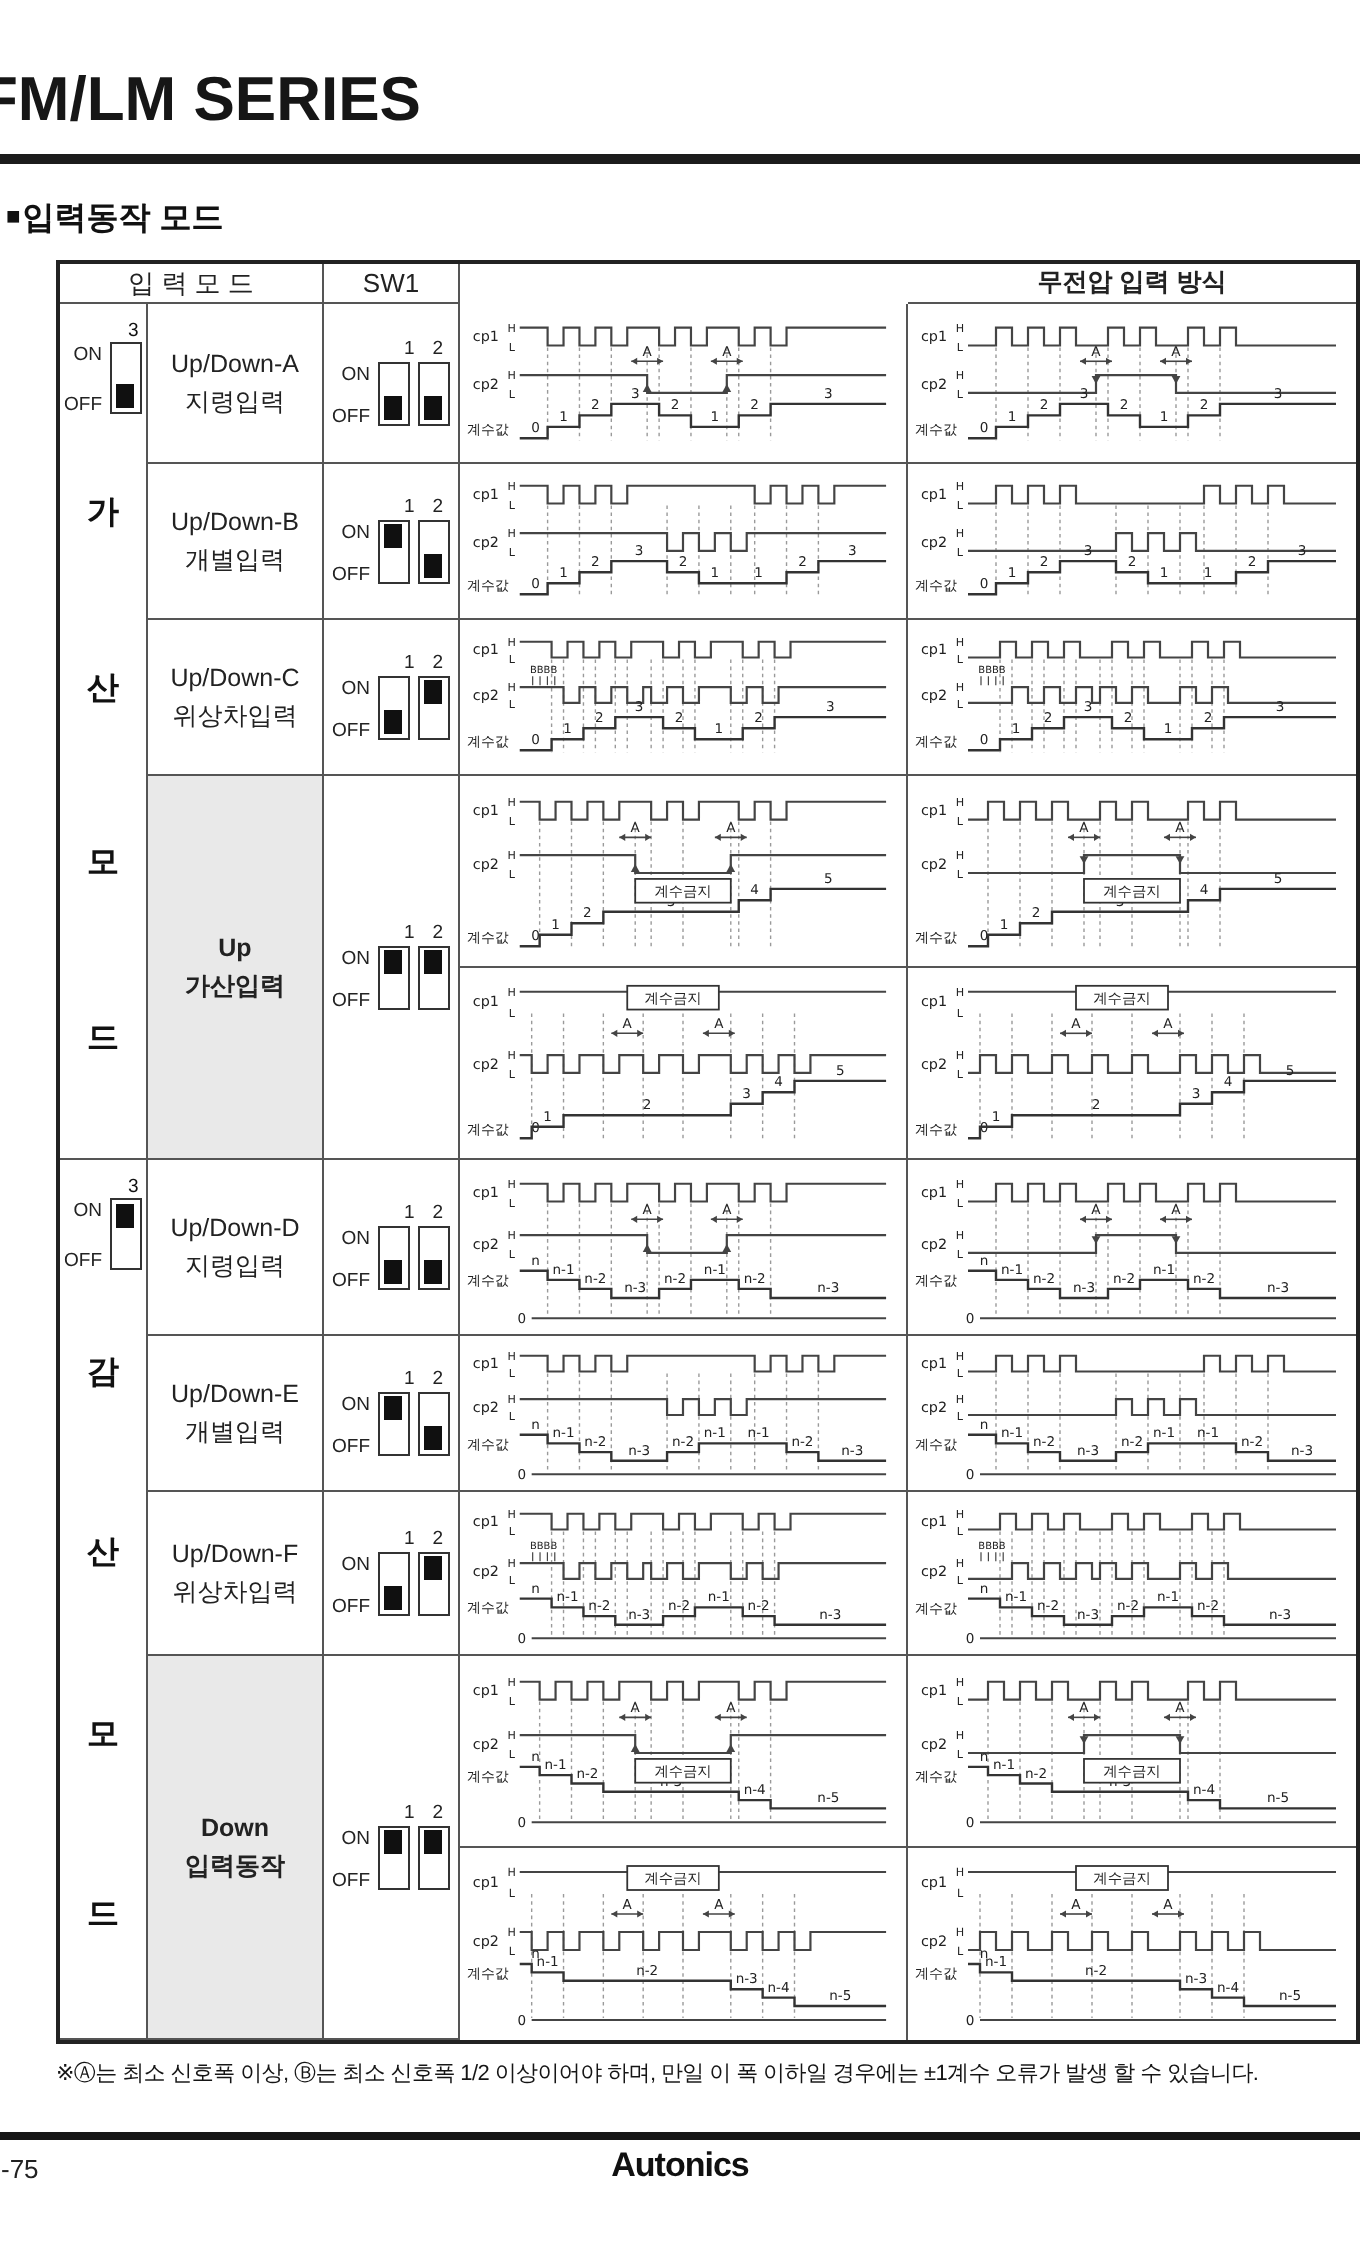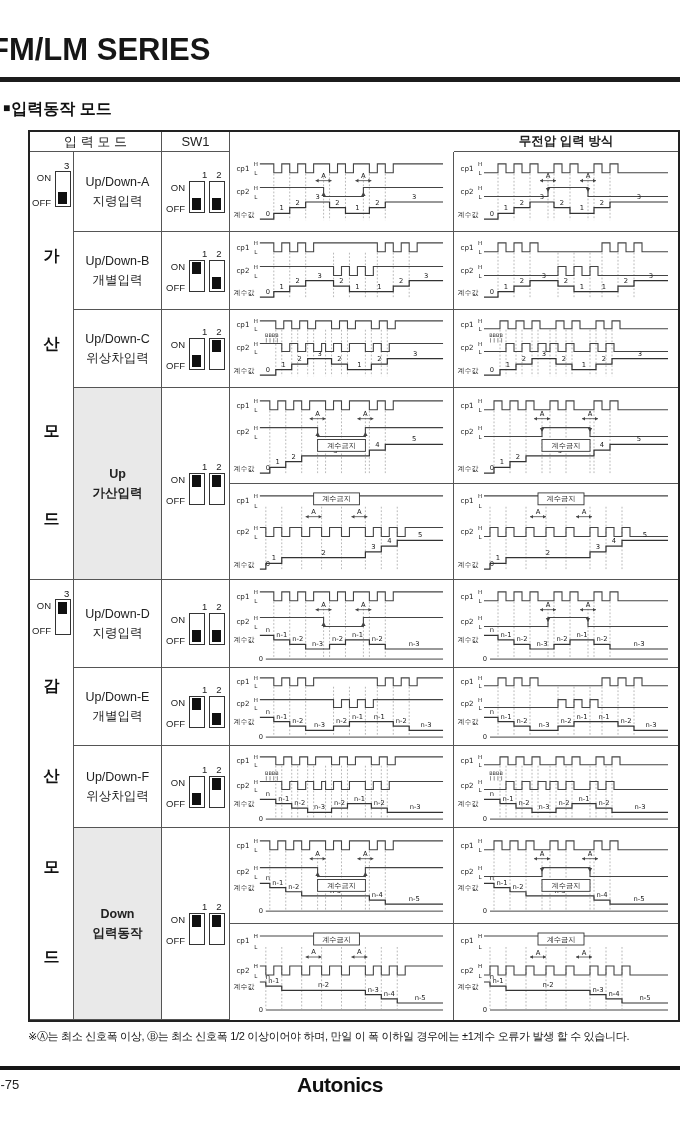--- a/index.html
+++ b/index.html
@@ -36,21 +36,21 @@
   .swbody{width:16px;height:32px;border:1.5px solid #333;background:#fff;position:relative;box-sizing:border-box;}
   .knob{position:absolute;left:1.8px;width:9.6px;height:12px;background:#101010;}
   .knob-on{top:1.8px;} .knob-off{bottom:1.8px;}
   .sw3num{font-size:9.5px;margin-left:32px;margin-bottom:0;}
   .sw3 .swbody{height:36px;} .sw3 .swlblcol{height:36px;}
 
   .footnote{position:absolute;left:28px;top:1029px;width:648px;font-size:11px;color:#151515;
             letter-spacing:-0.3px;white-space:nowrap;}
   .botrule{position:absolute;left:0;top:1066px;width:680px;height:4px;background:#161616;}
   .pageno{position:absolute;left:-6px;top:1077px;font-size:13px;color:#222;}
-  .brand{position:absolute;left:0;right:0;top:1073px;text-align:center;font-size:21px;font-weight:bold;
+  .brand{position:absolute;left:0;right:0;top:1073px;text-align:center;font-size:17px;font-weight:bold;
          letter-spacing:-0.5px;color:#101010;}
 </style>
 </head>
 <body>
 
 <div class="series">FM/LM SERIES</div>
 <div class="toprule"></div>
 <div class="section">
   <span class="bullet">■</span><span>입력동작 모드</span>
 </div>

